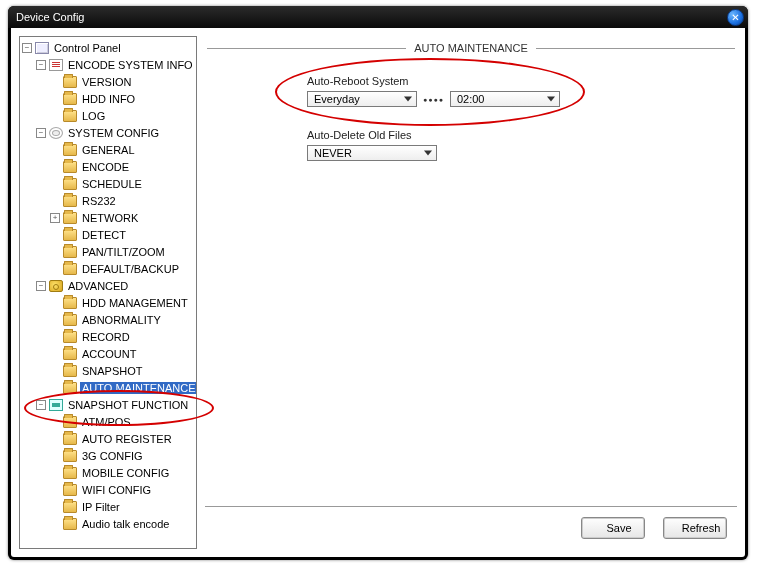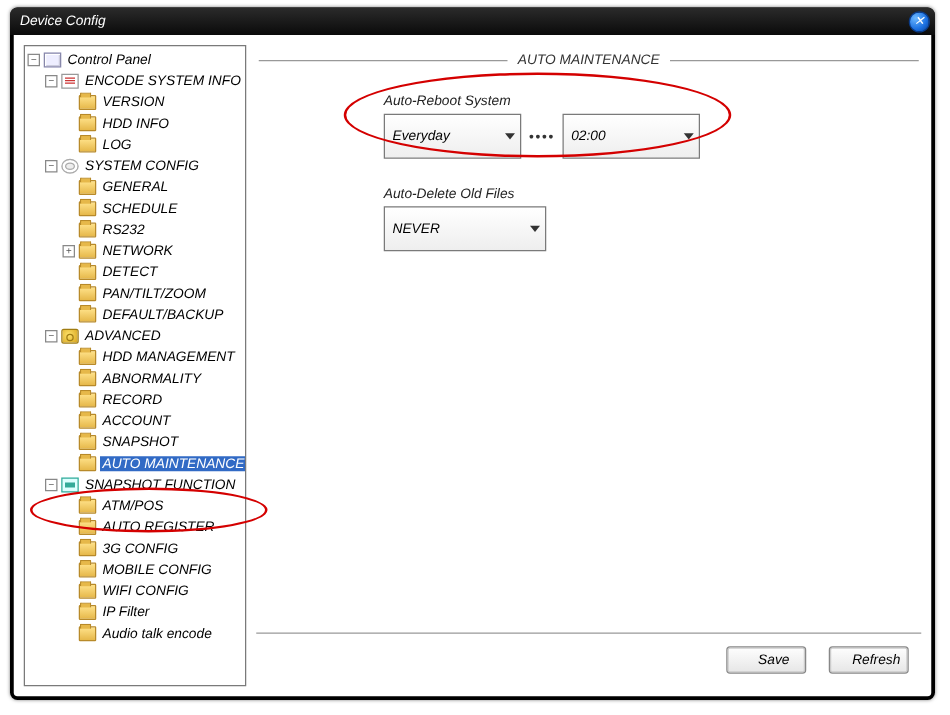--- a/index.html
+++ b/index.html
@@ -10,21 +10,20 @@
     font-family: Tahoma, Arial, sans-serif;
     font-size: 11px;
     color: #000;
   }
   .outer-frame {
     width: 760px;
     height: 572px;
     background: #fff;
     padding: 6px 12px 12px 8px;
     position: relative;
-    font-style: italic;
   }
   .window {
     width: 740px;
     height: 554px;
     background: #000;
     border-radius: 6px;
     position: relative;
     display: flex;
     flex-direction: column;
     box-shadow: 0 0 3px rgba(0,0,0,0.5);
@@ -177,21 +176,21 @@
   }
   .section-separator .sect-title {
     padding: 0 8px;
     font-size: 11px;
     color: #333;
   }
   .field-block { margin-left: 100px; margin-bottom: 22px; margin-top: 21px; }
   .field-label { font-size: 11px; color: #222; margin-bottom: 4px; }
   .combo-row { display: flex; align-items: center; gap: 6px; }
   .combo {
-    height: 36px;
+    height: 16px;
     border: 1px solid #7a7a7a;
     background: linear-gradient(to bottom,#fff,#eee);
     display: inline-flex;
     align-items: center;
     padding: 0 16px 0 6px;
     position: relative;
     font-size: 11px;
     min-width: 90px;
     cursor: pointer;
     text-align: right;
@@ -291,20 +290,25 @@
             <li class="branch">
               <span class="plusminus">−</span>
               <span class="icon gear-icon"></span>
               <span class="tree-label">SYSTEM CONFIG</span>
             </li>
             <ul>
               <li>
                   <span class="plusminus blank"></span>
                   <span class="icon folder-icon"></span>
                   <span class="tree-label">GENERAL</span>
+                </li>
+              <li>
+                  <span class="plusminus blank"></span>
+                  <span class="icon folder-icon"></span>
+                  <span class="tree-label">ENCODE</span>
                 </li>
               <li>
                   <span class="plusminus blank"></span>
                   <span class="icon folder-icon"></span>
                   <span class="tree-label">SCHEDULE</span>
                 </li>
               <li>
                   <span class="plusminus blank"></span>
                   <span class="icon folder-icon"></span>
                   <span class="tree-label">RS232</span>

